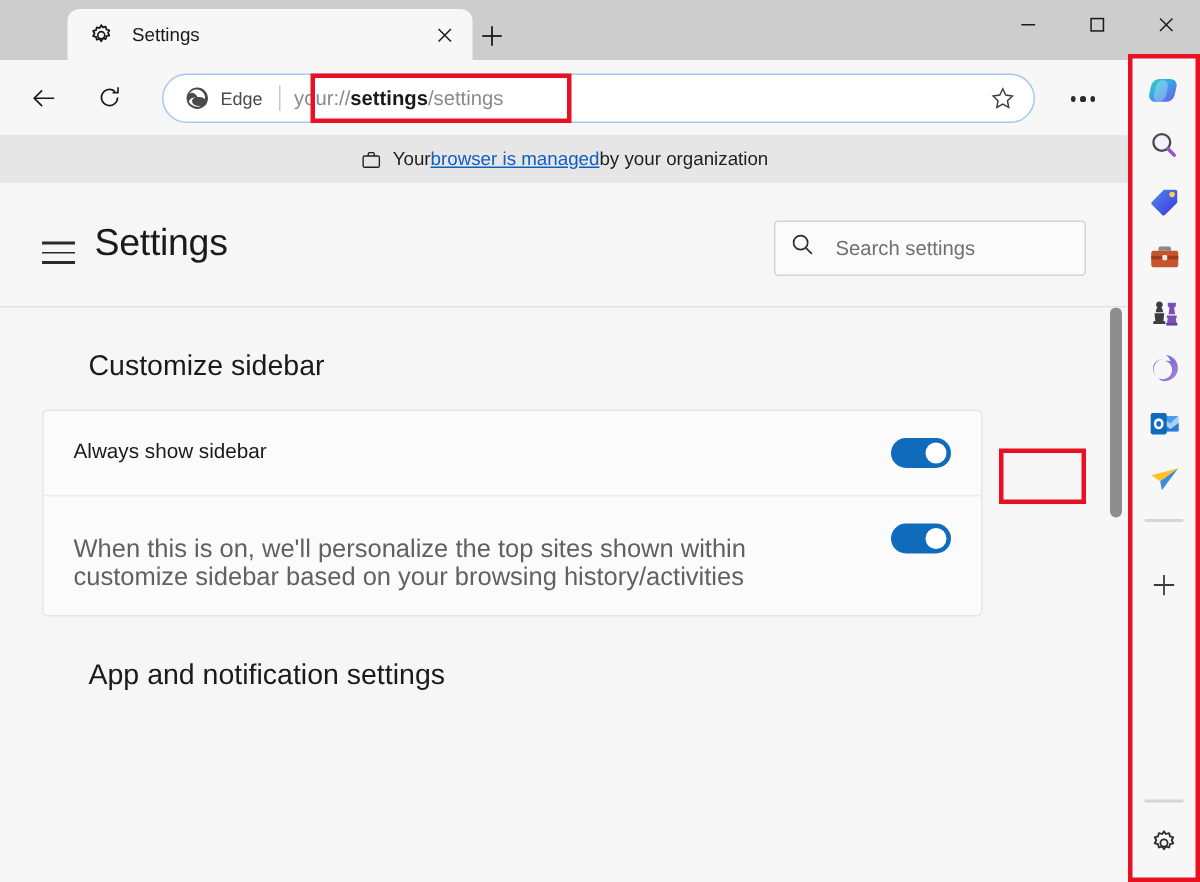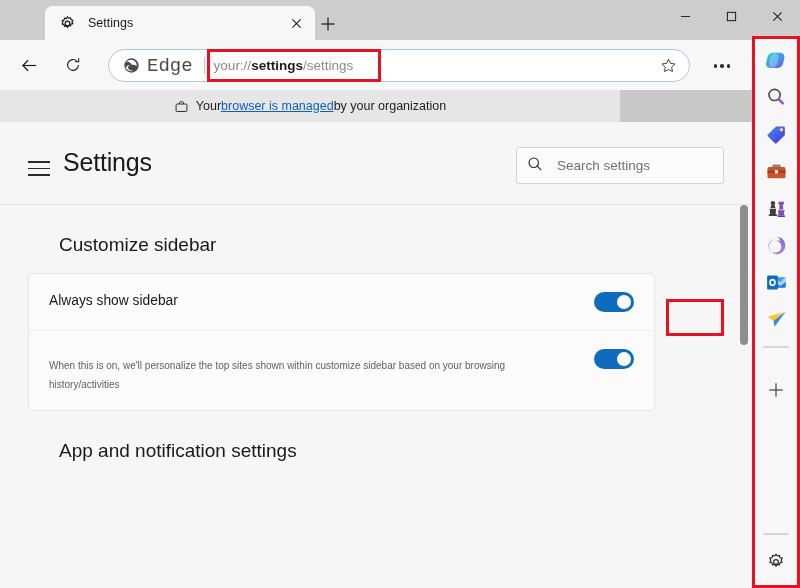--- a/index.html
+++ b/index.html
@@ -52,34 +52,34 @@
     display: flex; align-items: center; justify-content: center;
     border-radius: 4px; flex: 0 0 30px;
   }
   .omnibox {
     position: absolute; left: 108px; top: 49px; width: 582px; height: 33px;
     background: #ffffff; border: 1px solid #a8c8ef;
     border-radius: 17px;
     display: flex; align-items: center; padding: 0 8px 0 14px;
   }
   .edge-chip { display: flex; align-items: center; flex: 0 0 auto; }
-  .edge-chip-label { font-size: 19px; color: #4a4a4a; margin-left: 7px; font-family: Liberation Mono, monospace; }
+  .edge-chip-label { font-size: 12px; color: #4a4a4a; margin-left: 7px; }
   .omni-sep { width: 1px; height: 17px; background: #c6c6c6; margin: 0 9px 0 11px; flex: 0 0 1px; }
   .omni-url { flex: 1 1 auto; font-size: 13.5px; color: #8a8a8a; white-space: nowrap; }
   .omni-url b { color: #1a1a1a; font-weight: 700; }
   .omni-star { width: 26px; height: 26px; display: flex; align-items: center; justify-content: center; flex: 0 0 26px; }
   .ellipsis-btn {
     position: absolute; left: 707px; top: 52px; width: 30px; height: 28px;
     display: flex; align-items: center; justify-content: center;
   }
   .dot { width: 3.5px; height: 3.5px; border-radius: 50%; background: #2b2b2b; margin: 0 1.6px; }
 
   
   .banner {
-    position: absolute; left: 0; top: 90px; width: 620px; height: 32px;
+    position: absolute; left: 0; top: 90px; width: 752px; height: 32px;
     background: #e6e6e6;
     display: flex; align-items: center; justify-content: center;
     font-size: 12.5px; color: #1f1f1f;
   }
   .banner-icon { margin-right: 7px; display: flex; align-items: center; }
   .banner a { color: #0f5fc2; text-decoration: underline; }
 
   
   .page {
     position: absolute; left: 0; top: 122px; width: 752px; height: 466px;
@@ -113,21 +113,21 @@
   .card {
     margin-left: 28px; width: 627px;
     background: #fbfbfb; border: 1px solid #e6e6e6; border-radius: 4px;
   }
   .row {
     display: flex; align-items: flex-start; padding: 0 20px;
     min-height: 56px;
   }
   .row-inner { flex: 1 1 auto; padding: 17px 0 16px 0; }
   .row-label { font-size: 13.8px; color: #1a1a1a; line-height: 19px; }
-  .row-desc { font-size: 10px; color: #616161; line-height: 19px; margin-top: 8px; max-width: 592px; }
+  .row-desc { font-size: 17px; color: #616161; line-height: 19px; margin-top: 8px; max-width: 592px; }
   .row-sep { height: 1px; background: #ededed; margin: 0 0 0 0; }
   .toggle {
     flex: 0 0 auto; width: 40px; height: 20px; border-radius: 10px;
     background: #0f6cbd; position: relative; margin: 18px 0 0 16px;
   }
   .toggle .knob {
     position: absolute; right: 3px; top: 3px; width: 14px; height: 14px;
     border-radius: 50%; background: #ffffff;
   }
 

